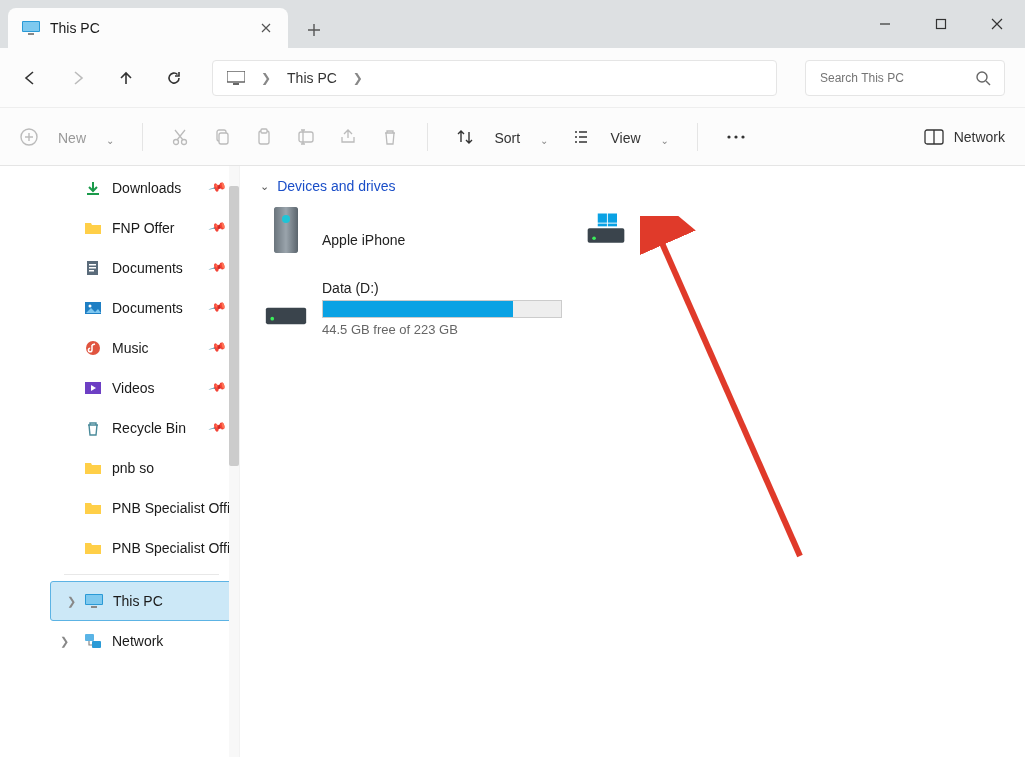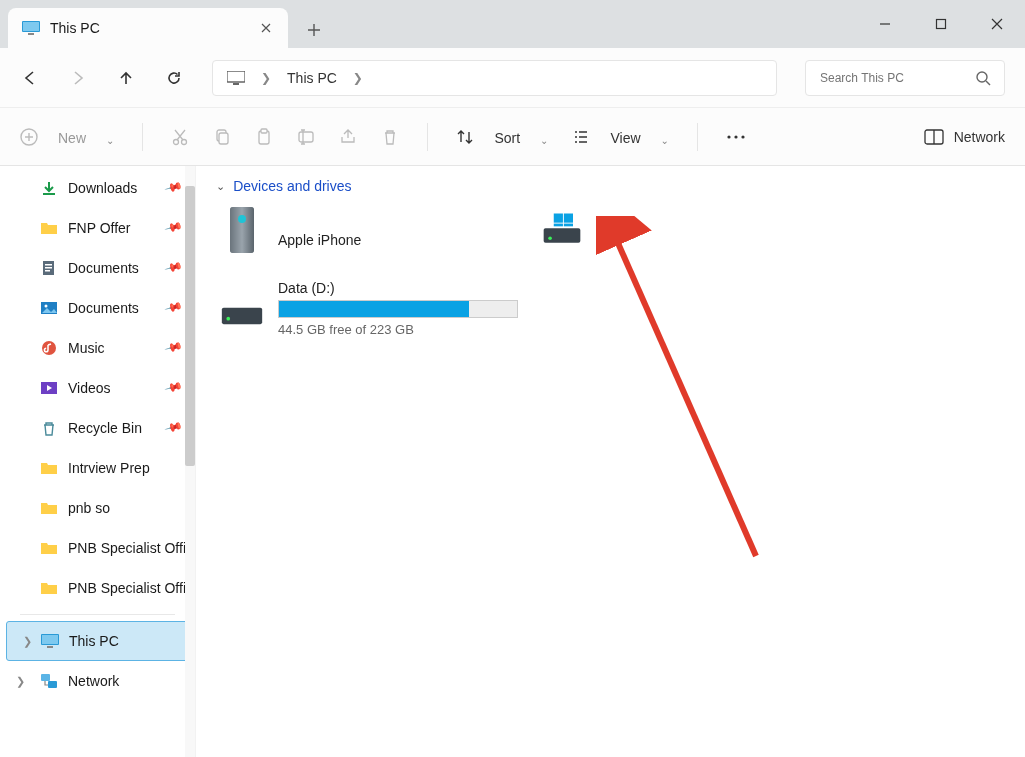--- a/index.html
+++ b/index.html
@@ -30,21 +30,21 @@
   .toolbar { height: 58px; background: #fcfcfc; display: flex; align-items: center; padding: 0 20px; gap: 24px; border-bottom: 1px solid #e5e5e5; }
   .tb-btn { display: flex; align-items: flex-end; gap: 20px; color: #999; }
   .tb-btn.enabled { color: #333; }
   .tb-sep { width: 1px; height: 28px; background: #e5e5e5; margin: 0 4px; }
   .tb-btn .chev { font-size: 10px; color: #888; }
   .spacer { flex: 1; }
   .preview-btn { display: flex; align-items: center; gap: 10px; color: #333; }
 
   
   .body-area { display: flex; height: calc(757px - 48px - 60px - 58px); }
-  .sidebar { width: 196px; overflow-y: auto; padding-top: 2px; border-right: 1px solid #f2f2f2; position: relative; }
+  .sidebar { width: 196px; overflow-y: auto; padding-top: 2px; border-right: 1px solid #f2f2f2; position: relative; margin-left: 44px; }
   .sb-scrollbar { position: absolute; right: 0; top: 0; bottom: 0; width: 10px; background: #f8f8f8; }
   .sb-scroll-thumb { position: absolute; right: 0; top: 20px; width: 10px; height: 280px; background: #ccc; border-radius: 2px; }
   .sb-item { display: flex; align-items: center; height: 40px; padding: 0 8px 0 40px; position: relative; white-space: nowrap; overflow: hidden; }
   .sb-item .sb-icon { width: 18px; height: 18px; margin-right: 10px; display: flex; align-items: center; justify-content: center; }
   .sb-item .pin { position: absolute; right: 14px; color: #777; font-size: 12px; transform: rotate(30deg); }
   .sb-item.sel { background: #cce8f7; border: 1px solid #5cb3e4; border-radius: 3px; margin: 0 6px 0 6px; padding-left: 34px; }
   .sb-item .expand { position: absolute; left: 16px; color: #888; font-size: 11px; }
   .sb-divider { height: 1px; background: #e8e8e8; margin: 6px 20px; }
   
   .content { flex: 1; padding: 12px 20px; position: relative; }
@@ -296,28 +296,20 @@
           <span class="pin">📌</span>
         </div>
         <div class="sb-item">
           <span class="sb-icon">
             <svg width="18" height="16" viewBox="0 0 18 16">
               <path d="M4 5 H14 M6 5 V3 H12 V5 M5 5 L6 15 H12 L13 5" fill="none" stroke="#4a8a9a" stroke-width="1.4"></path>
             </svg>
           </span>
           <span>Recycle Bin</span>
           <span class="pin">📌</span>
-        </div>
-        <div class="sb-item">
-          <span class="sb-icon">
-            <svg width="18" height="16" viewBox="0 0 18 16">
-              <path d="M1 4 L1 14 L17 14 L17 5 L8 5 L7 3 L1 3 Z" class="folder-ico"></path>
-            </svg>
-          </span>
-          <span>Intrview Prep</span>
         </div>
         <div class="sb-item">
           <span class="sb-icon">
             <svg width="18" height="16" viewBox="0 0 18 16">
               <path d="M1 4 L1 14 L17 14 L17 5 L8 5 L7 3 L1 3 Z" class="folder-ico"></path>
             </svg>
           </span>
           <span>pnb so</span>
         </div>
         <div class="sb-item">

